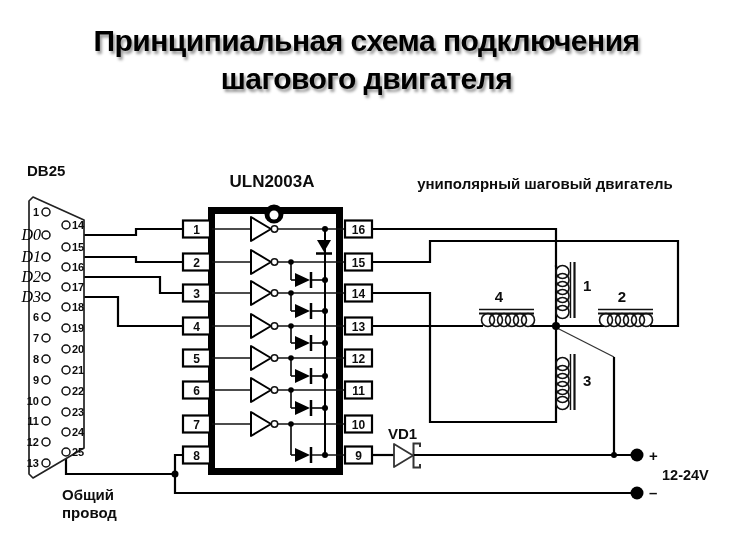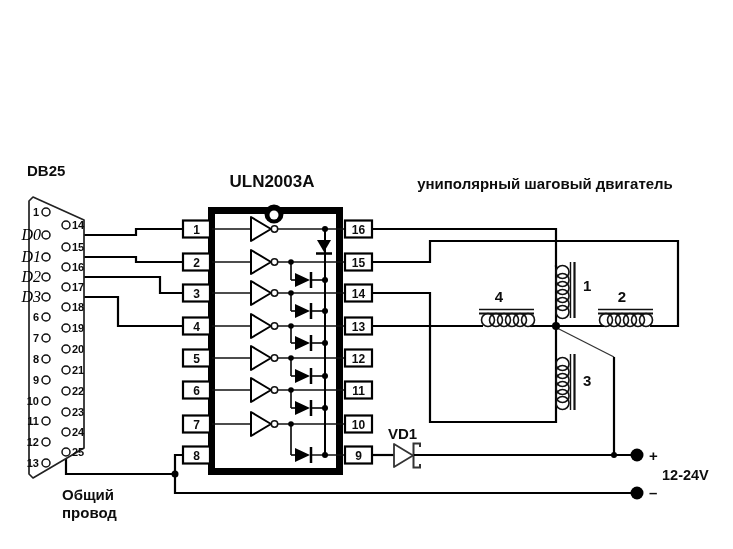--- a/index.html
+++ b/index.html
@@ -26,20 +26,22 @@
   .ital{font-family:"Liberation Serif","DejaVu Serif",serif;font-style:italic;font-size:16px;}
   .mid {text-anchor:middle;}
   .end {text-anchor:end;}
 </style>
 </head>
 <body>
 
 <div id="stage">
 
   <div id="title">
+    <div>Принципиальная схема подключения</div>
+    <div>шагового двигателя</div>
   </div>
 
   <svg width="733" height="549" viewBox="0 0 733 549">
 
     <g>
       <polyline class="w" points="50,235 136,235 136,229 183,229"></polyline>
       <polyline class="w" points="50,257 136,257 136,262 183,262"></polyline>
       <polyline class="w" points="50,277 160,277 160,293 183,293"></polyline>
       <polyline class="w" points="50,297 118,297 118,326 183,326"></polyline>
     </g>

